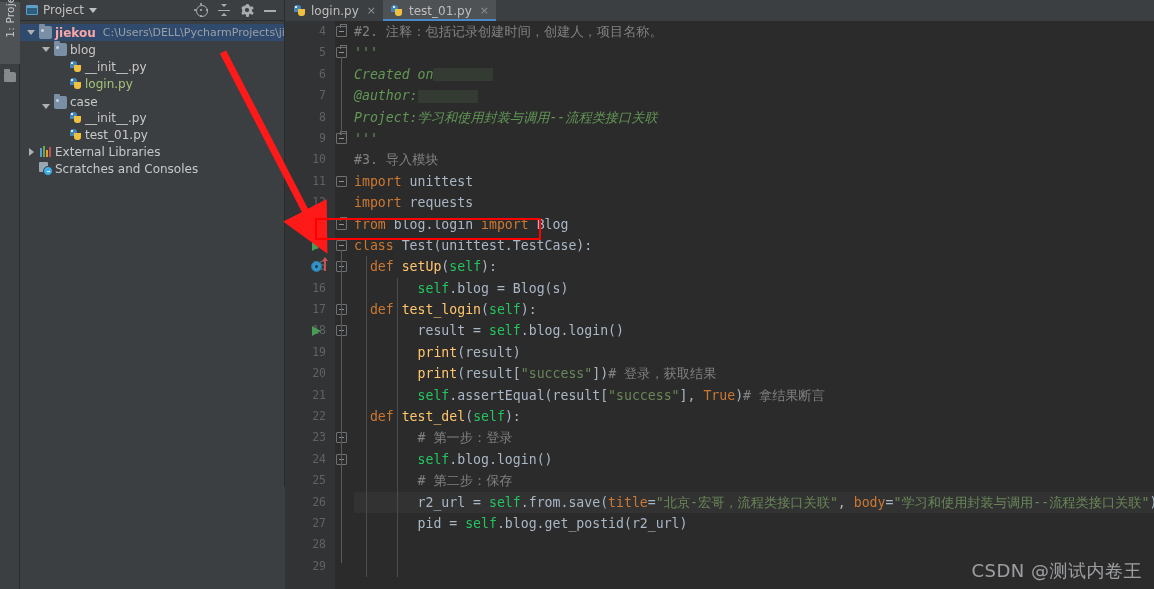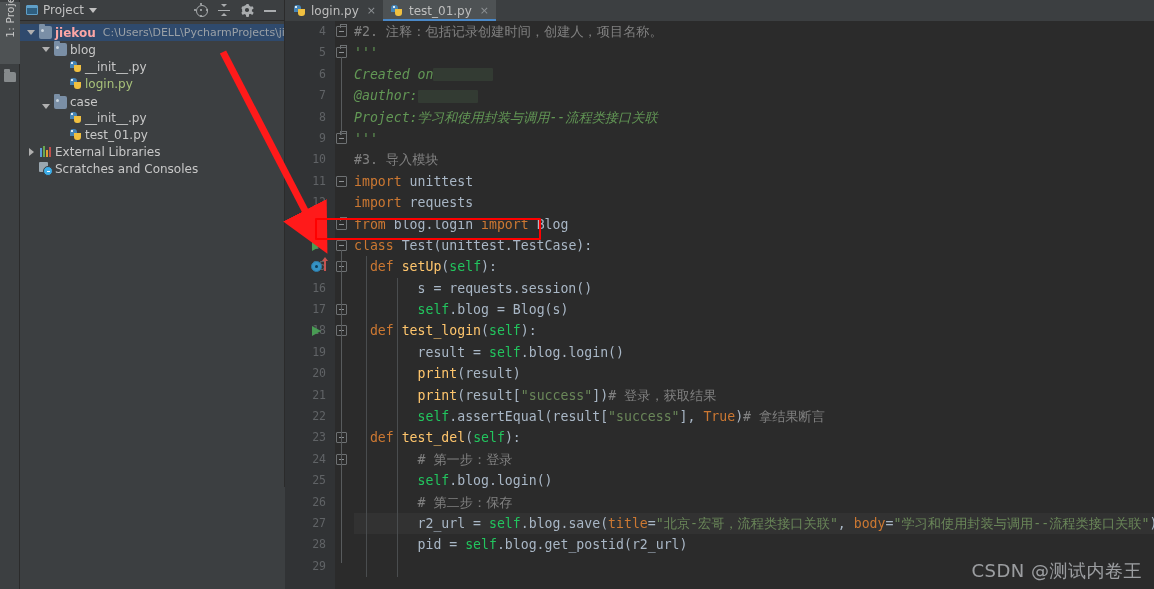--- a/index.html
+++ b/index.html
@@ -462,32 +462,31 @@
           <div class="crow"><span class="docstr">Created on</span><span class="redact" style="width: 60px; height: 13px;"></span></div>
           <div class="crow"><span class="docstr">@author:</span><span class="redact" style="width: 60px; height: 13px;"></span></div>
           <div class="crow"><span class="docstr">Project:学习和使用封装与调用--流程类接口关联</span></div>
           <div class="crow"><span class="docstr">'''</span></div>
           <div class="crow"><span class="cmt">#3. 导入模块</span></div>
           <div class="crow"><span class="kw">import </span><span class="txt">unittest</span></div>
           <div class="crow"><span class="kw">import </span><span class="txt">requests</span></div>
           <div class="crow"><span class="kw">from </span><span class="txt">blog.login </span><span class="kw">import </span><span class="txt">Blog</span></div>
           <div class="crow"><span class="kw">class </span><span class="txt">Test</span><span class="txt">(unittest.TestCase):</span></div>
           <div class="crow"><span class="txt">  </span><span class="kw">def </span><span class="fn">setUp</span><span class="txt">(</span><span class="self">self</span><span class="txt">):</span></div>
-          <div class="crow"><span class="txt">        s = requests.session()</span></div>
           <div class="crow"><span class="txt">        </span><span class="self">self</span><span class="txt">.blog = Blog(s)</span></div>
           <div class="crow"><span class="txt">  </span><span class="kw">def </span><span class="fn">test_login</span><span class="txt">(</span><span class="self">self</span><span class="txt">):</span></div>
           <div class="crow"><span class="txt">        result = </span><span class="self">self</span><span class="txt">.blog.login()</span></div>
           <div class="crow"><span class="txt">        </span><span class="fn">print</span><span class="txt">(result)</span></div>
           <div class="crow"><span class="txt">        </span><span class="fn">print</span><span class="txt">(result[</span><span class="str">"success"</span><span class="txt">])</span><span class="cmt"># 登录，获取结果</span></div>
           <div class="crow"><span class="txt">        </span><span class="self">self</span><span class="txt">.assertEqual(result[</span><span class="str">"success"</span><span class="txt">], </span><span class="kw">True</span><span class="txt">)</span><span class="cmt"># 拿结果断言</span></div>
           <div class="crow"><span class="txt">  </span><span class="kw">def </span><span class="fn">test_del</span><span class="txt">(</span><span class="self">self</span><span class="txt">):</span></div>
           <div class="crow"><span class="cmt">        # 第一步：登录</span></div>
           <div class="crow"><span class="txt">        </span><span class="self">self</span><span class="txt">.blog.login()</span></div>
           <div class="crow"><span class="cmt">        # 第二步：保存</span></div>
-          <div class="crow hl"><span class="txt">        r2_url = </span><span class="self">self</span><span class="txt">.blog.save(</span><span class="kwarg">title</span><span class="txt">=</span><span class="str">"北京-宏哥，流程类接口关联"</span><span class="txt">, </span><span class="kwarg">body</span><span class="txt">=</span><span class="str">"学习和使用封装与调用--流程类接口关联"</span><span class="txt">)</span></div>
+          <div class="crow hl"><span class="txt">        r2_url = </span><span class="self">self</span><span class="txt">.from.save(</span><span class="kwarg">title</span><span class="txt">=</span><span class="str">"北京-宏哥，流程类接口关联"</span><span class="txt">, </span><span class="kwarg">body</span><span class="txt">=</span><span class="str">"学习和使用封装与调用--流程类接口关联"</span><span class="txt">)</span></div>
           <div class="crow"><span class="txt">        pid = </span><span class="self">self</span><span class="txt">.blog.get_postid(r2_url)</span></div>
           <div class="indent-guide" style="left: 17px; top: 235.4px; height: 321px;"></div>
           <div class="indent-guide" style="left: 48px; top: 256.8px; height: 299.6px;"></div>
         </div>
       <div id="scrollbar-v"></div>
     </div>
   </div>
 
   <div id="annot">
     <svg width="1154" height="589" style="position:absolute;inset:0">

